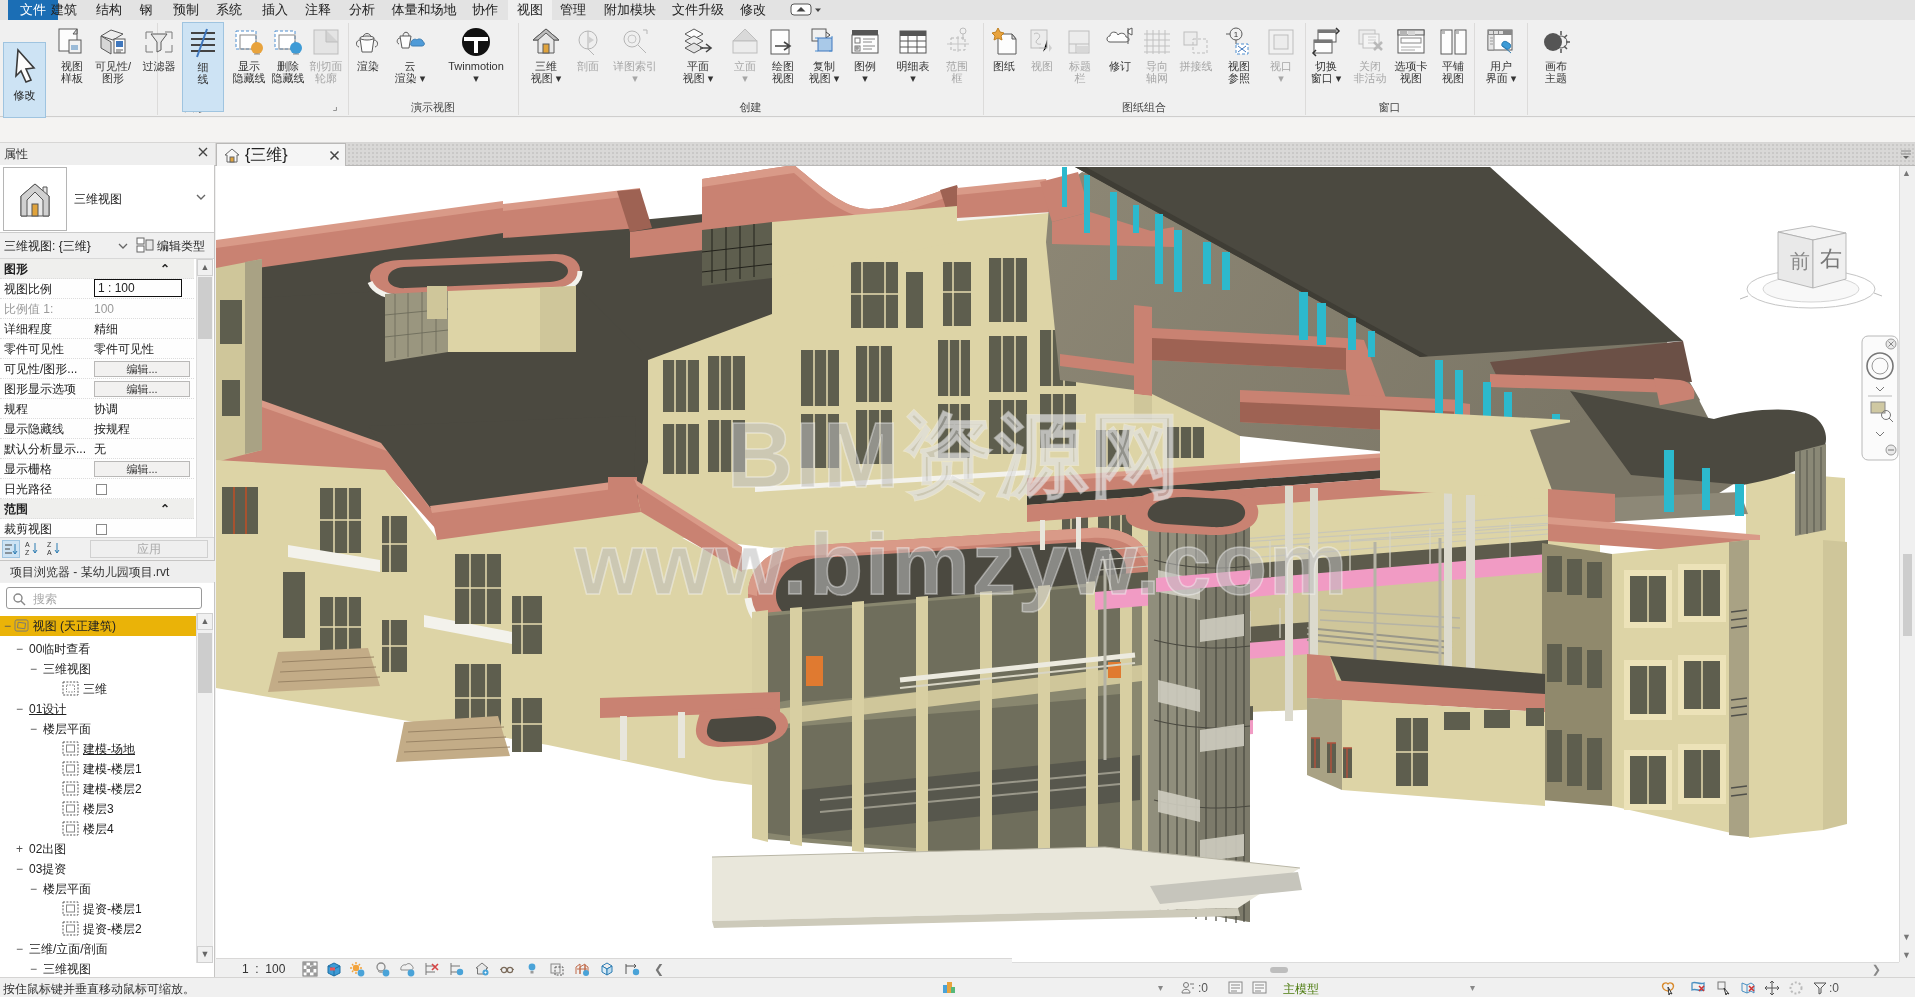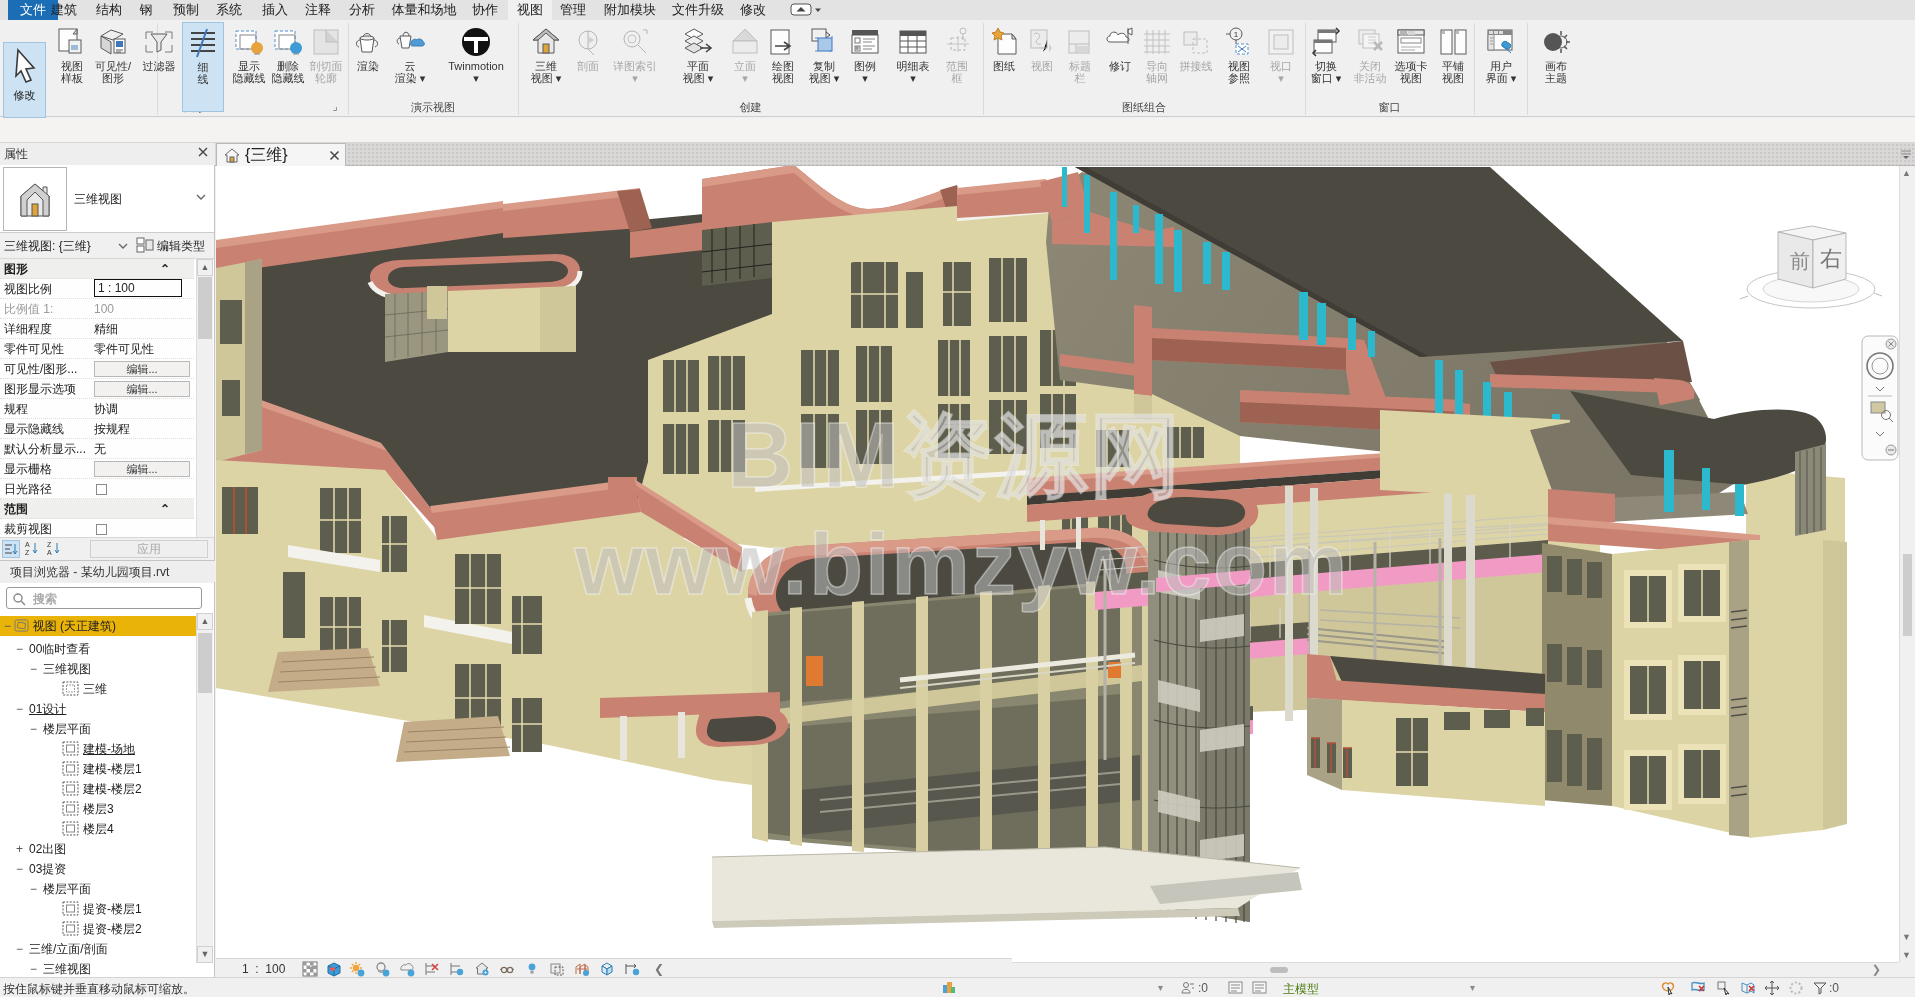--- a/index.html
+++ b/index.html
@@ -519,21 +519,21 @@
       <div class="abs" style="left:90px;top:2px;width:118px;height:18px;background:#efefef;border:1px solid #d0d0d0;color:#aaa;font-size:12px;text-align:center;line-height:17px;">应用</div>
     </div>
 
     <div class="phead" style="top:417px;border-top:1px solid #c6c5c4;"><span style="margin-left:10px;">项目浏览器 - 某幼儿园项目.rvt</span>
       <svg class="pclose" viewBox="0 0 12 12" style="top:421px;">
           <path d="M2 2l8 8M10 2l-8 8" stroke="#444" stroke-width="1.4"></path>
         </svg>
     </div>
     <div class="abs" style="left:0;top:440px;width:214px;height:394px;background:#fff;">
 
-      <div class="abs" style="left:6px;top:4px;width:196px;height:22px;background:#fff;border:1px solid #9a9a9a;border-radius:3px;font-weight:bold;">
+      <div class="abs" style="left:6px;top:4px;width:196px;height:22px;background:#fff;border:1px solid #9a9a9a;border-radius:3px;">
         <svg style="position:absolute;left:5px;top:4px;" width="14" height="14" viewBox="0 0 14 14">
             <circle cx="6" cy="6" r="4" fill="none" stroke="#888" stroke-width="1.4"></circle>
             <path d="M9 9l4 4" stroke="#888" stroke-width="1.4"></path>
           </svg>
         <span style="position:absolute;left:26px;top:3px;font-size:12px;color:#aaa;">搜索</span>
       </div>
 
       <div id="tree" class="abs" style="left:0;top:30px;width:214px;height:364px;overflow:hidden;">
         <div class="trow" style="top:3px;background:#eab308;width:196px;"><span style="margin-left:4px;color:#555;">−</span> <svg width="15" height="13" viewBox="0 0 16 14" style="vertical-align:-2px;">
               <rect x="1" y="1" width="14" height="12" rx="2" fill="none" stroke="#777"></rect>

